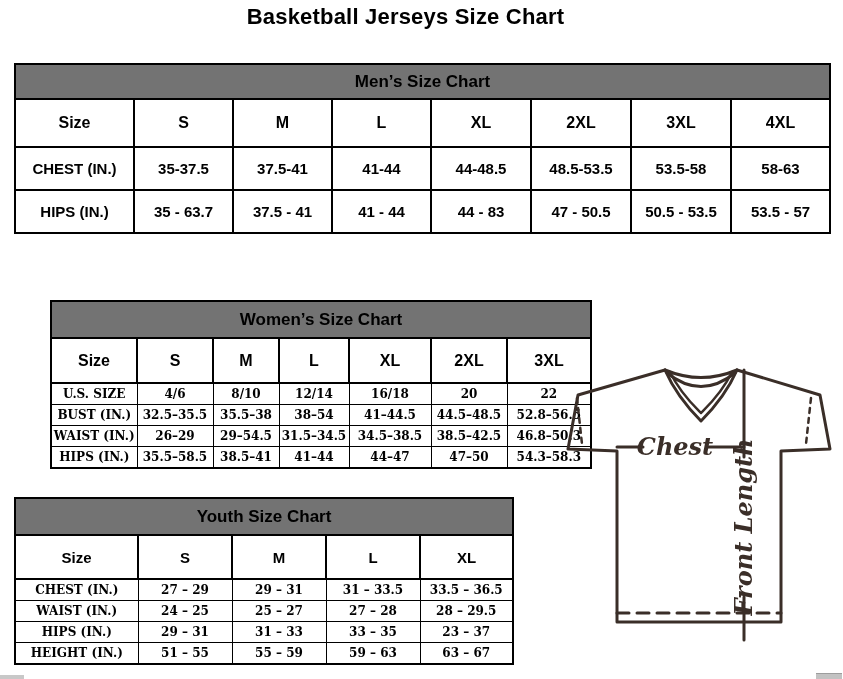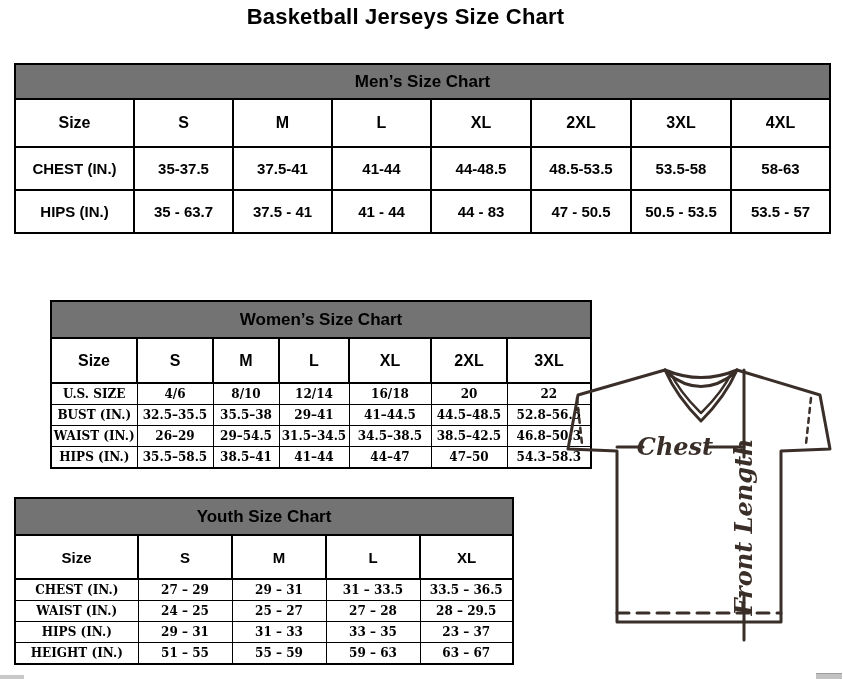--- a/index.html
+++ b/index.html
@@ -132,21 +132,21 @@
     <td>8/10</td>
     <td>12/14</td>
     <td>16/18</td>
     <td>20</td>
     <td>22</td>
   </tr>
   <tr class="datarow">
     <td>BUST (IN.)</td>
     <td>32.5–35.5</td>
     <td>35.5–38</td>
-    <td>29–41</td>
+    <td>38–54</td>
     <td>41–44.5</td>
     <td>44.5–48.5</td>
     <td>52.8–56.5</td>
   </tr>
   <tr class="datarow">
     <td>WAIST (IN.)</td>
     <td>26–29</td>
     <td>29–54.5</td>
     <td>31.5–34.5</td>
     <td>34.5–38.5</td>

